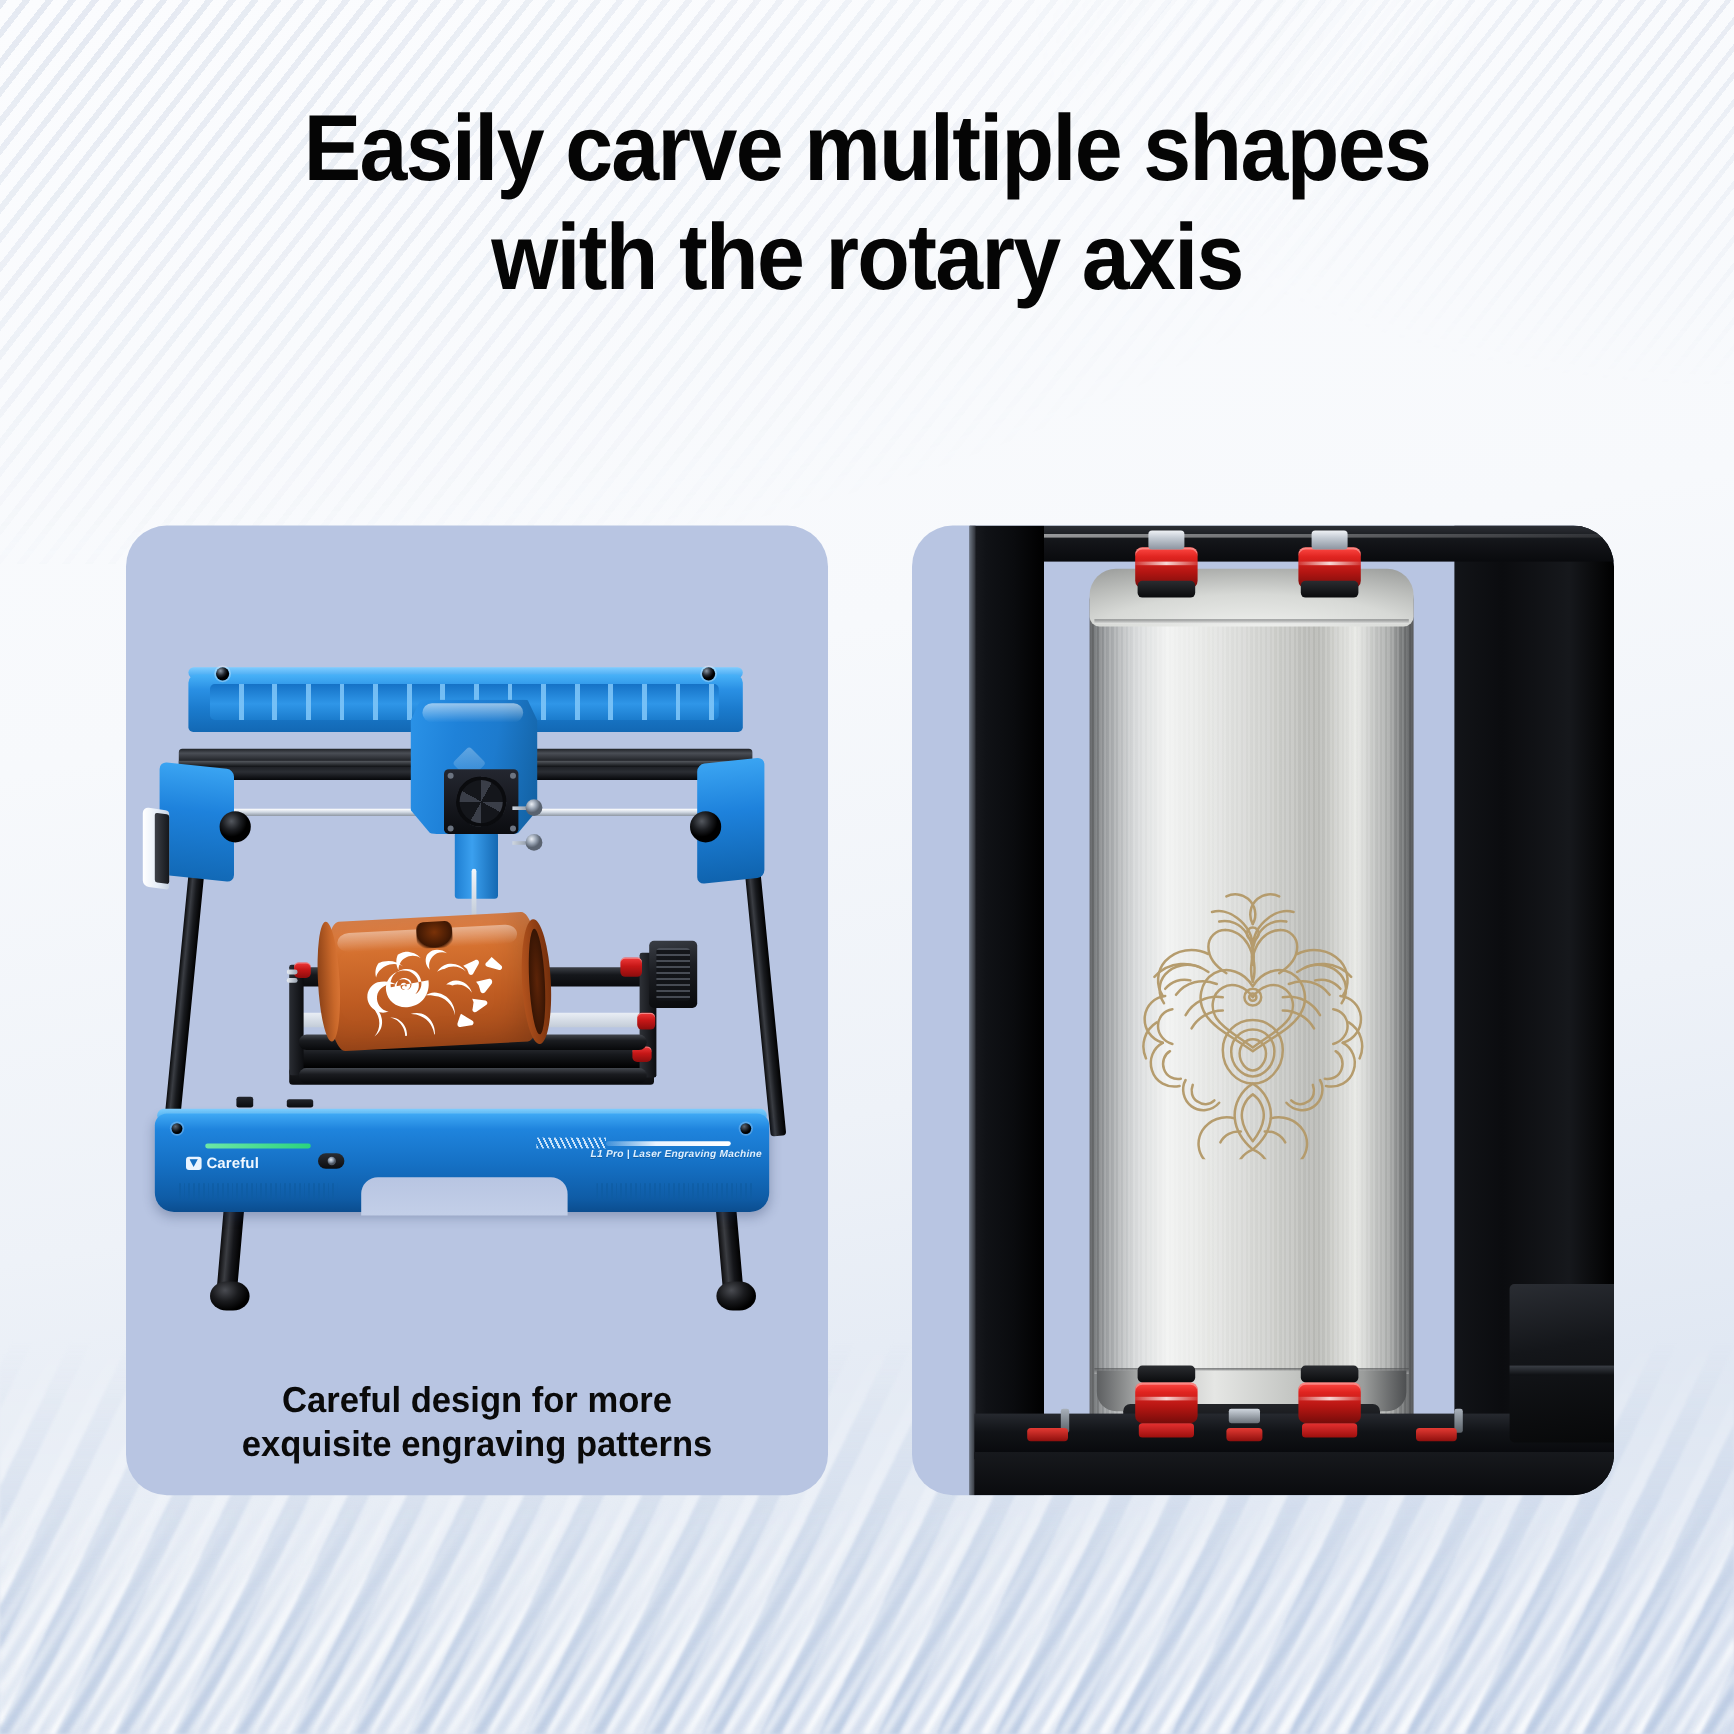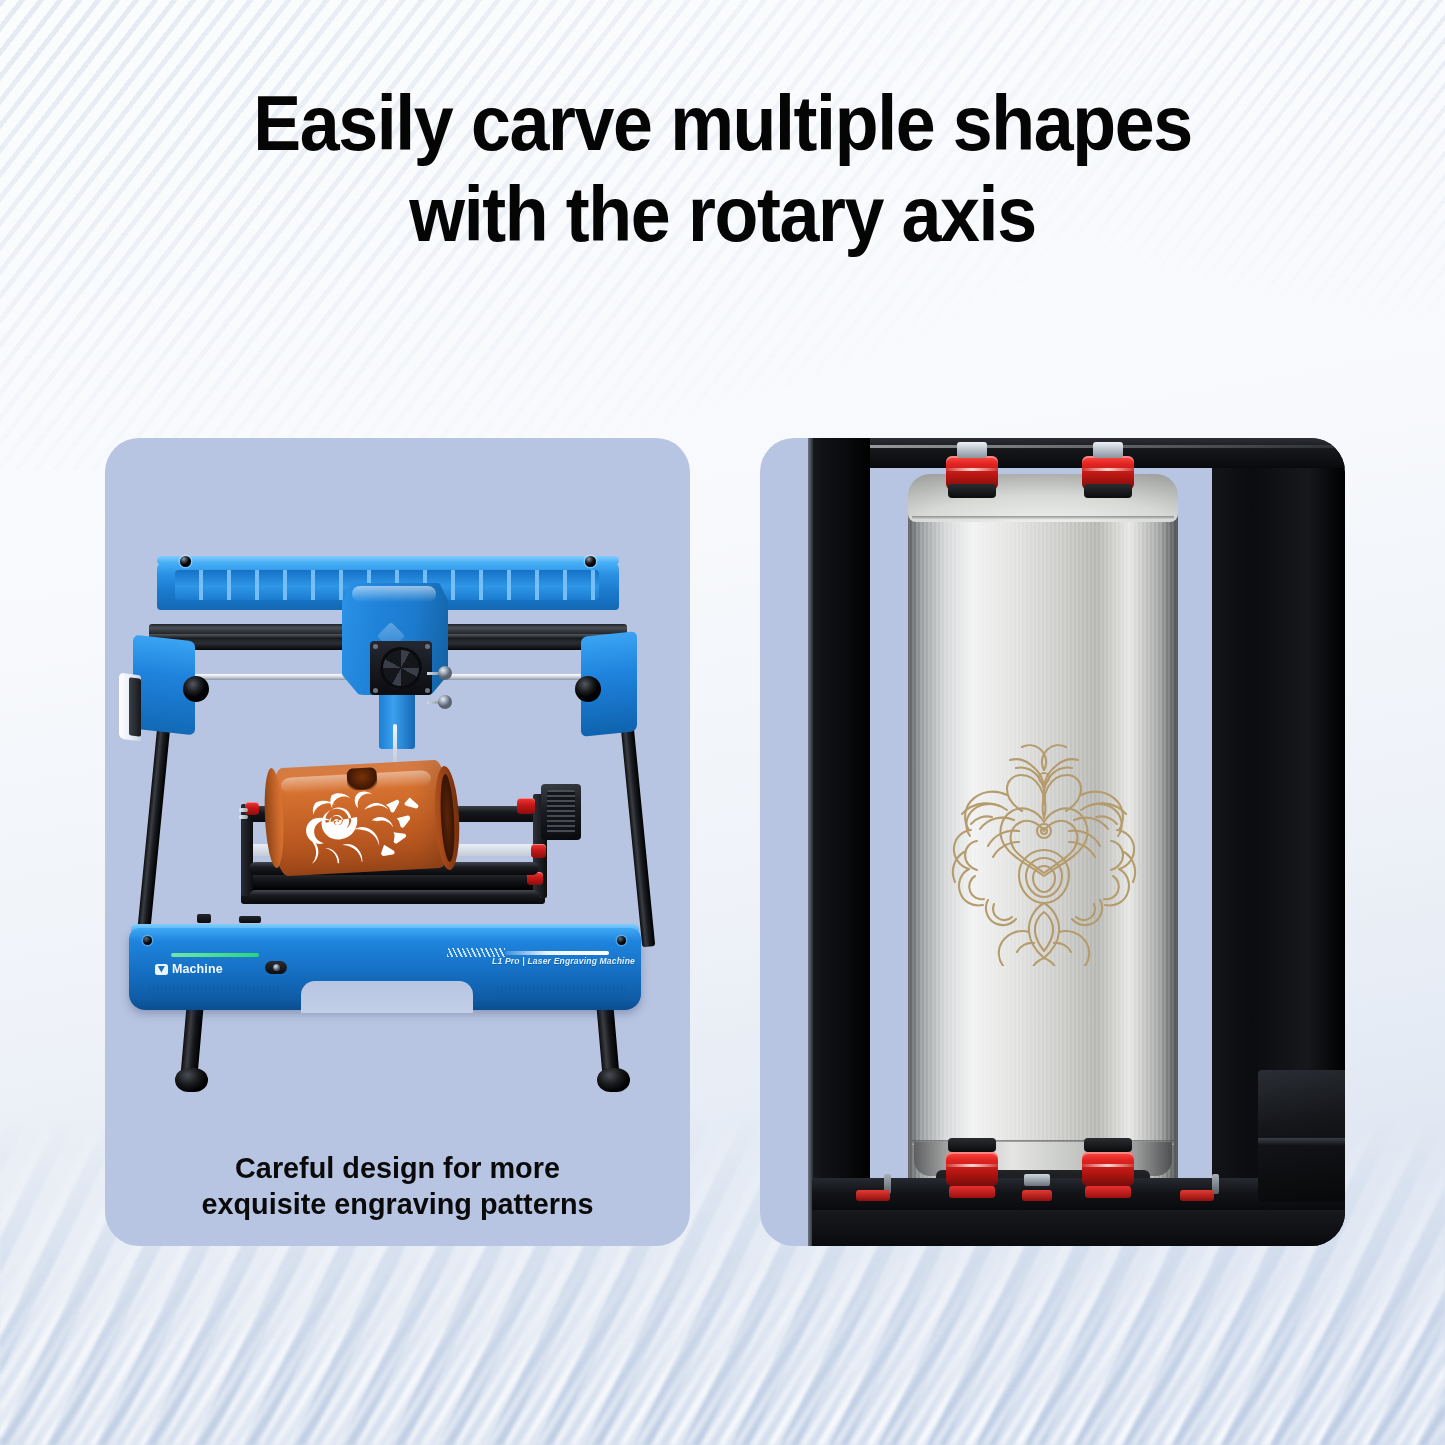--- a/index.html
+++ b/index.html
@@ -745,21 +745,21 @@
     <div id="base-slot"></div>
     <div id="base-label">L1 Pro  |  Laser Engraving Machine</div>
     <div id="base-notch"></div>
     <div class="base-screw" id="bscrew-l"></div>
     <div class="base-screw" id="bscrew-r"></div>
     <div class="port" id="port-1"></div>
     <div class="port" id="port-2"></div>
     <div id="brand-green"></div>
     <div id="brand-badge">
       <span id="brand-mark"></span>
-      <span id="brand-text">Machine</span>
+      <span id="brand-text">Careful</span>
     </div>
     <div id="power-btn"></div>
   </div>
 
   <div id="caption">
     <span>Careful design for more</span>
     <span>exquisite engraving patterns</span>
   </div>
 </div>
 

